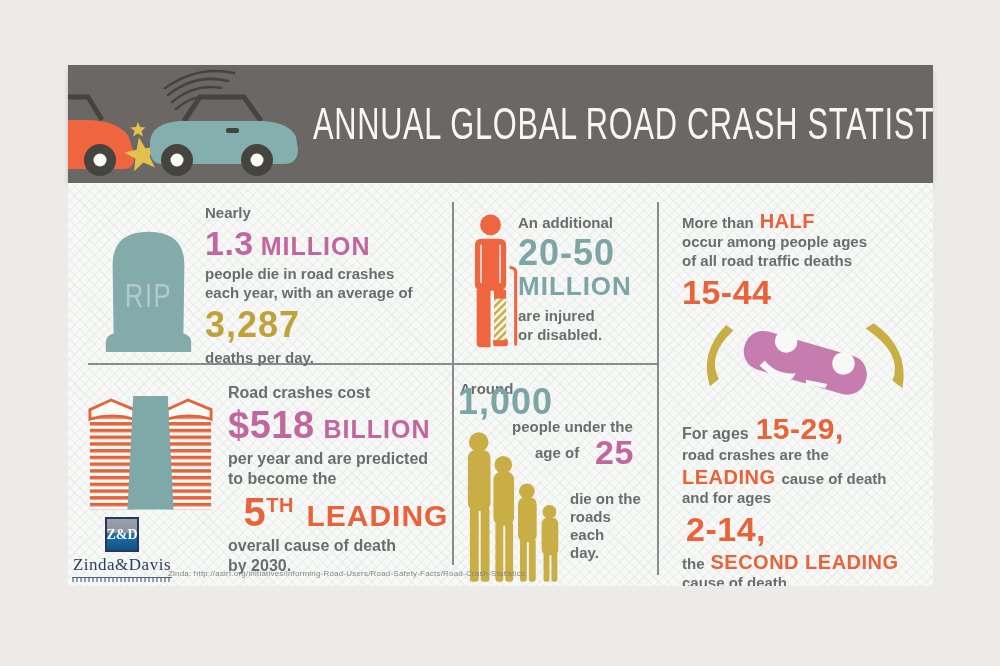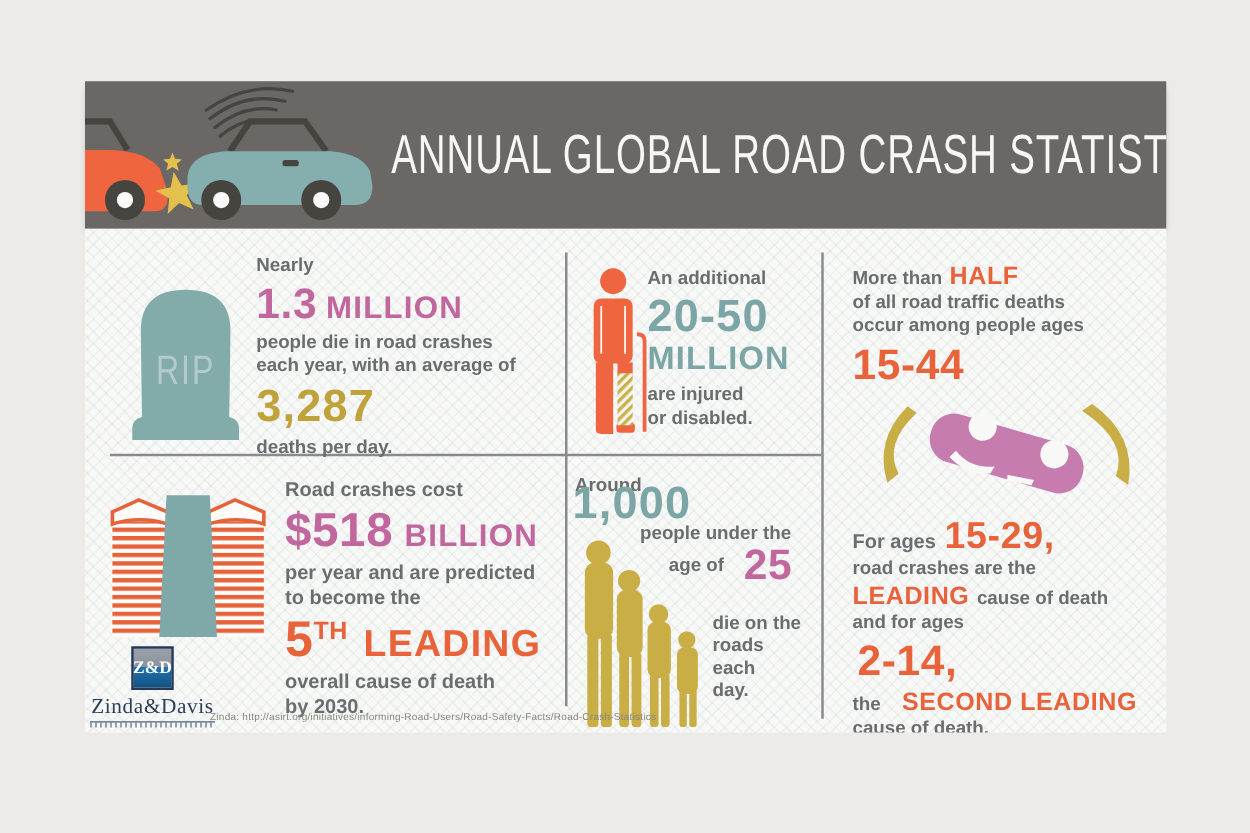--- a/index.html
+++ b/index.html
@@ -138,22 +138,22 @@
         <div class="tealL" style="margin-bottom:6px;">MILLION</div>
         <div class="g15">are injured</div>
         <div class="g15">or disabled.</div>
       </div>
 
       <div class="abs" style="left:614px;top:27px;width:245px;">
         <div class="row" style="gap:6px;">
           <span class="g15">More than</span>
           <span class="orgM">HALF</span>
         </div>
+        <div class="g15">occur among people ages</div>
         <div class="g15">of all road traffic deaths</div>
-        <div class="g15">occur among people ages</div>
         <div class="orgXL" style="margin-top:3px;">15-44</div>
       </div>
 
       <svg class="abs" style="left:618px;top:133px;" width="244" height="90" viewBox="0 0 250 100">
         <g fill="#c9ad45">
           <path d="M34,10 Q4,40 16,78 L26,70 Q12,44 42,16 Z"></path>
           <path d="M198,8 Q238,36 230,80 L219,72 Q231,42 189,14 Z"></path>
         </g>
         <g transform="rotate(16 122 52)">
           <rect x="52" y="30" width="140" height="44" rx="21" fill="#c77cb0"></rect>
@@ -169,21 +169,21 @@
           <span class="g16">For ages</span>
           <span class="orgL">15-29,</span>
         </div>
         <div class="g15">road crashes are the</div>
         <div class="row" style="gap:6px;margin-top:2px;">
           <span class="orgM">LEADING</span>
           <span class="g15">cause of death</span>
         </div>
         <div class="g15">and for ages</div>
         <div class="orgXL" style="margin:3px 0 3px 4px;">2-14,</div>
-        <div class="row" style="gap:17px;">
+        <div class="row" style="gap:6px;">
           <span class="g15">the</span>
           <span class="orgM">SECOND LEADING</span>
         </div>
         <div class="g15">cause of death.</div>
       </div>
 
       <svg class="abs" style="left:20px;top:205px;" width="125" height="122" viewBox="0 0 130 126">
         <defs>
           <pattern id="bills" width="10" height="7" patternUnits="userSpaceOnUse">
             <rect width="10" height="7" fill="#fdfcf9"></rect>
@@ -197,21 +197,21 @@
         <path d="M47,8 L83,8 L89,126 L41,126 Z" fill="#7fa9a8"></path>
       </svg>
       <div class="abs" style="left:160px;top:200px;width:240px;">
         <div class="g16">Road crashes cost</div>
         <div class="row" style="margin:2px 0 4px 0;gap:9px;">
           <span class="pinkXL" style="font-size:38px;line-height:40px;">$518</span>
           <span class="pinkL">BILLION</span>
         </div>
         <div class="g16">per year and are predicted</div>
         <div class="g16">to become the</div>
-        <div style="margin:4px 4px 4px 0;">
+        <div style="margin:4px 4px 4px 0;text-align:center;">
           <span class="orgXL" style="font-size:40px;">5</span><span class="orgM" style="vertical-align:14px;">TH</span>
           <span class="orgL" style="letter-spacing:1px;margin-left:8px;">LEADING</span>
         </div>
         <div class="g16">overall cause of death</div>
         <div class="g16">by 2030.</div>
       </div>
 
       <div class="abs g15" style="left:392px;top:196px;">Around</div>
       <div class="abs tealXL" style="left:390px;top:200px;">1,000</div>
       <div class="abs g15" style="left:444px;top:234px;">people under the</div>

